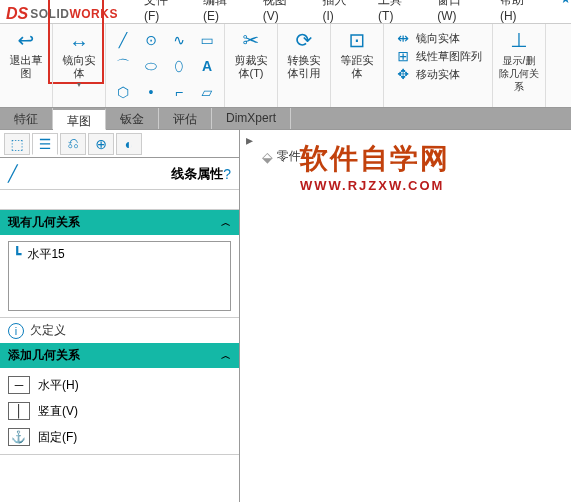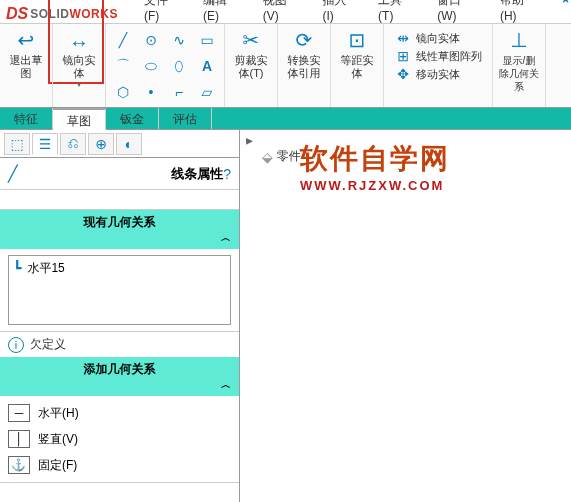--- a/index.html
+++ b/index.html
@@ -19,38 +19,38 @@
 .ribbon-btn-big { display: flex; flex-direction: column; align-items: center; justify-content: center; width: 40px; text-align: center; cursor: pointer; }
 .ribbon-btn-big .ico { font-size: 20px; color: #0b7dbd; height: 24px; display: flex; align-items: center; justify-content: center; }
 .ribbon-btn-big .lbl { font-size: 11px; color: #333; line-height: 13px; margin-top: 2px; }
 .highlight-box { position: absolute; border: 2px solid #d93025; pointer-events: none; }
 .small-tools { display: grid; grid-template-columns: repeat(4, 26px); grid-template-rows: repeat(3, 24px); gap: 2px; padding: 2px; }
 .small-tool { display: flex; align-items: center; justify-content: center; font-size: 14px; color: #0b7dbd; cursor: pointer; }
 .ribbon-col { display: flex; flex-direction: column; gap: 2px; padding: 2px 4px; font-size: 11px; }
 .ribbon-row { display: flex; align-items: center; gap: 4px; cursor: pointer; color: #333; }
 .ribbon-row .ico { color: #0b7dbd; font-size: 14px; width: 18px; text-align: center; }
 
-.tabs { display: flex; height: 22px; background: #14b8a6; border-bottom: 1px solid #999; font-size: 12px; }
+.tabs { display: flex; height: 22px; background: #a3a3a3; border-bottom: 1px solid #999; font-size: 12px; }
 .tab { padding: 3px 14px; border-right: 1px solid #ccc; cursor: pointer; color: #333; }
 .tab.active { background: #fff; border-top: 2px solid #a3a3a3; border-bottom: 1px solid #fff; margin-bottom: -1px; }
 
 .main { display: flex; height: calc(502px - 24px - 84px - 22px); }
 .left-panel { width: 240px; border-right: 1px solid #999; display: flex; flex-direction: column; overflow: hidden; background: #fff; }
 .panel-tabs { display: flex; height: 28px; border-bottom: 1px solid #999; align-items: center; padding: 0 4px; gap: 2px; }
 .ptab { width: 26px; height: 22px; display: flex; align-items: center; justify-content: center; border: 1px solid #ccc; font-size: 14px; color: #0b7dbd; cursor: pointer; background: #f5f5f5; }
 .ptab.active { background: #fff; border-bottom: 1px solid #fff; }
 
 .prop-header { display: flex; align-items: center; padding: 6px 8px; border-bottom: 1px solid #ccc; }
 .prop-header .ico { color: #0b7dbd; font-size: 16px; margin-right: 8px; }
 .prop-header .title { font-weight: bold; font-size: 13px; flex: 1; text-align: right; }
 .prop-header .help { color: #0b7dbd; font-size: 14px; cursor: pointer; }
 .prop-toolbar { height: 20px; border-bottom: 1px solid #ccc; }
 
 .section { border-bottom: 1px solid #ccc; }
-.section-head { display: flex; align-items: center; padding: 4px 8px; background: #5eead4; font-weight: bold; font-size: 12px; flex-direction: column; }
+.section-head { display: flex; align-items: center; padding: 4px 8px; background: #14b8a6; font-weight: bold; font-size: 12px; }
 .section-head .chev { margin-left: auto; font-size: 10px; }
 .section-body { padding: 6px 8px; }
 .rel-list { border: 1px solid #999; min-height: 70px; padding: 4px; font-size: 12px; display: flex; align-items: flex-start; gap: 6px; }
 .rel-icon { color: #0b7dbd; font-size: 14px; }
 .info-row { display: flex; align-items: center; gap: 6px; padding: 4px 8px; font-size: 12px; color: #333; }
 .info-row .ico { color: #0b7dbd; font-size: 14px; border: 1px solid #0b7dbd; border-radius: 50%; width: 16px; height: 16px; display: flex; align-items: center; justify-content: center; font-size: 11px; }
 
 .rel-opts { display: flex; flex-direction: column; gap: 4px; }
 .rel-opt { display: flex; align-items: center; gap: 8px; font-size: 12px; cursor: pointer; padding: 2px 0; }
 .rel-opt .ico { width: 22px; height: 18px; border: 1px solid #666; display: flex; align-items: center; justify-content: center; font-size: 12px; }
@@ -164,20 +164,21 @@
       <span class="lbl" style="font-size:10px">显示/删除几何关系</span>
     </div>
   </div>
 </div>
 
 <div class="tabs">
   <div class="tab">特征</div>
   <div class="tab active">草图</div>
   <div class="tab">钣金</div>
   <div class="tab">评估</div>
+  <div class="tab">DimXpert</div>
 </div>
 
 <div class="main">
 
   <div class="left-panel">
     <div class="panel-tabs">
       <div class="ptab">⬚</div>
       <div class="ptab active">☰</div>
       <div class="ptab">⎌</div>
       <div class="ptab">⊕</div>

